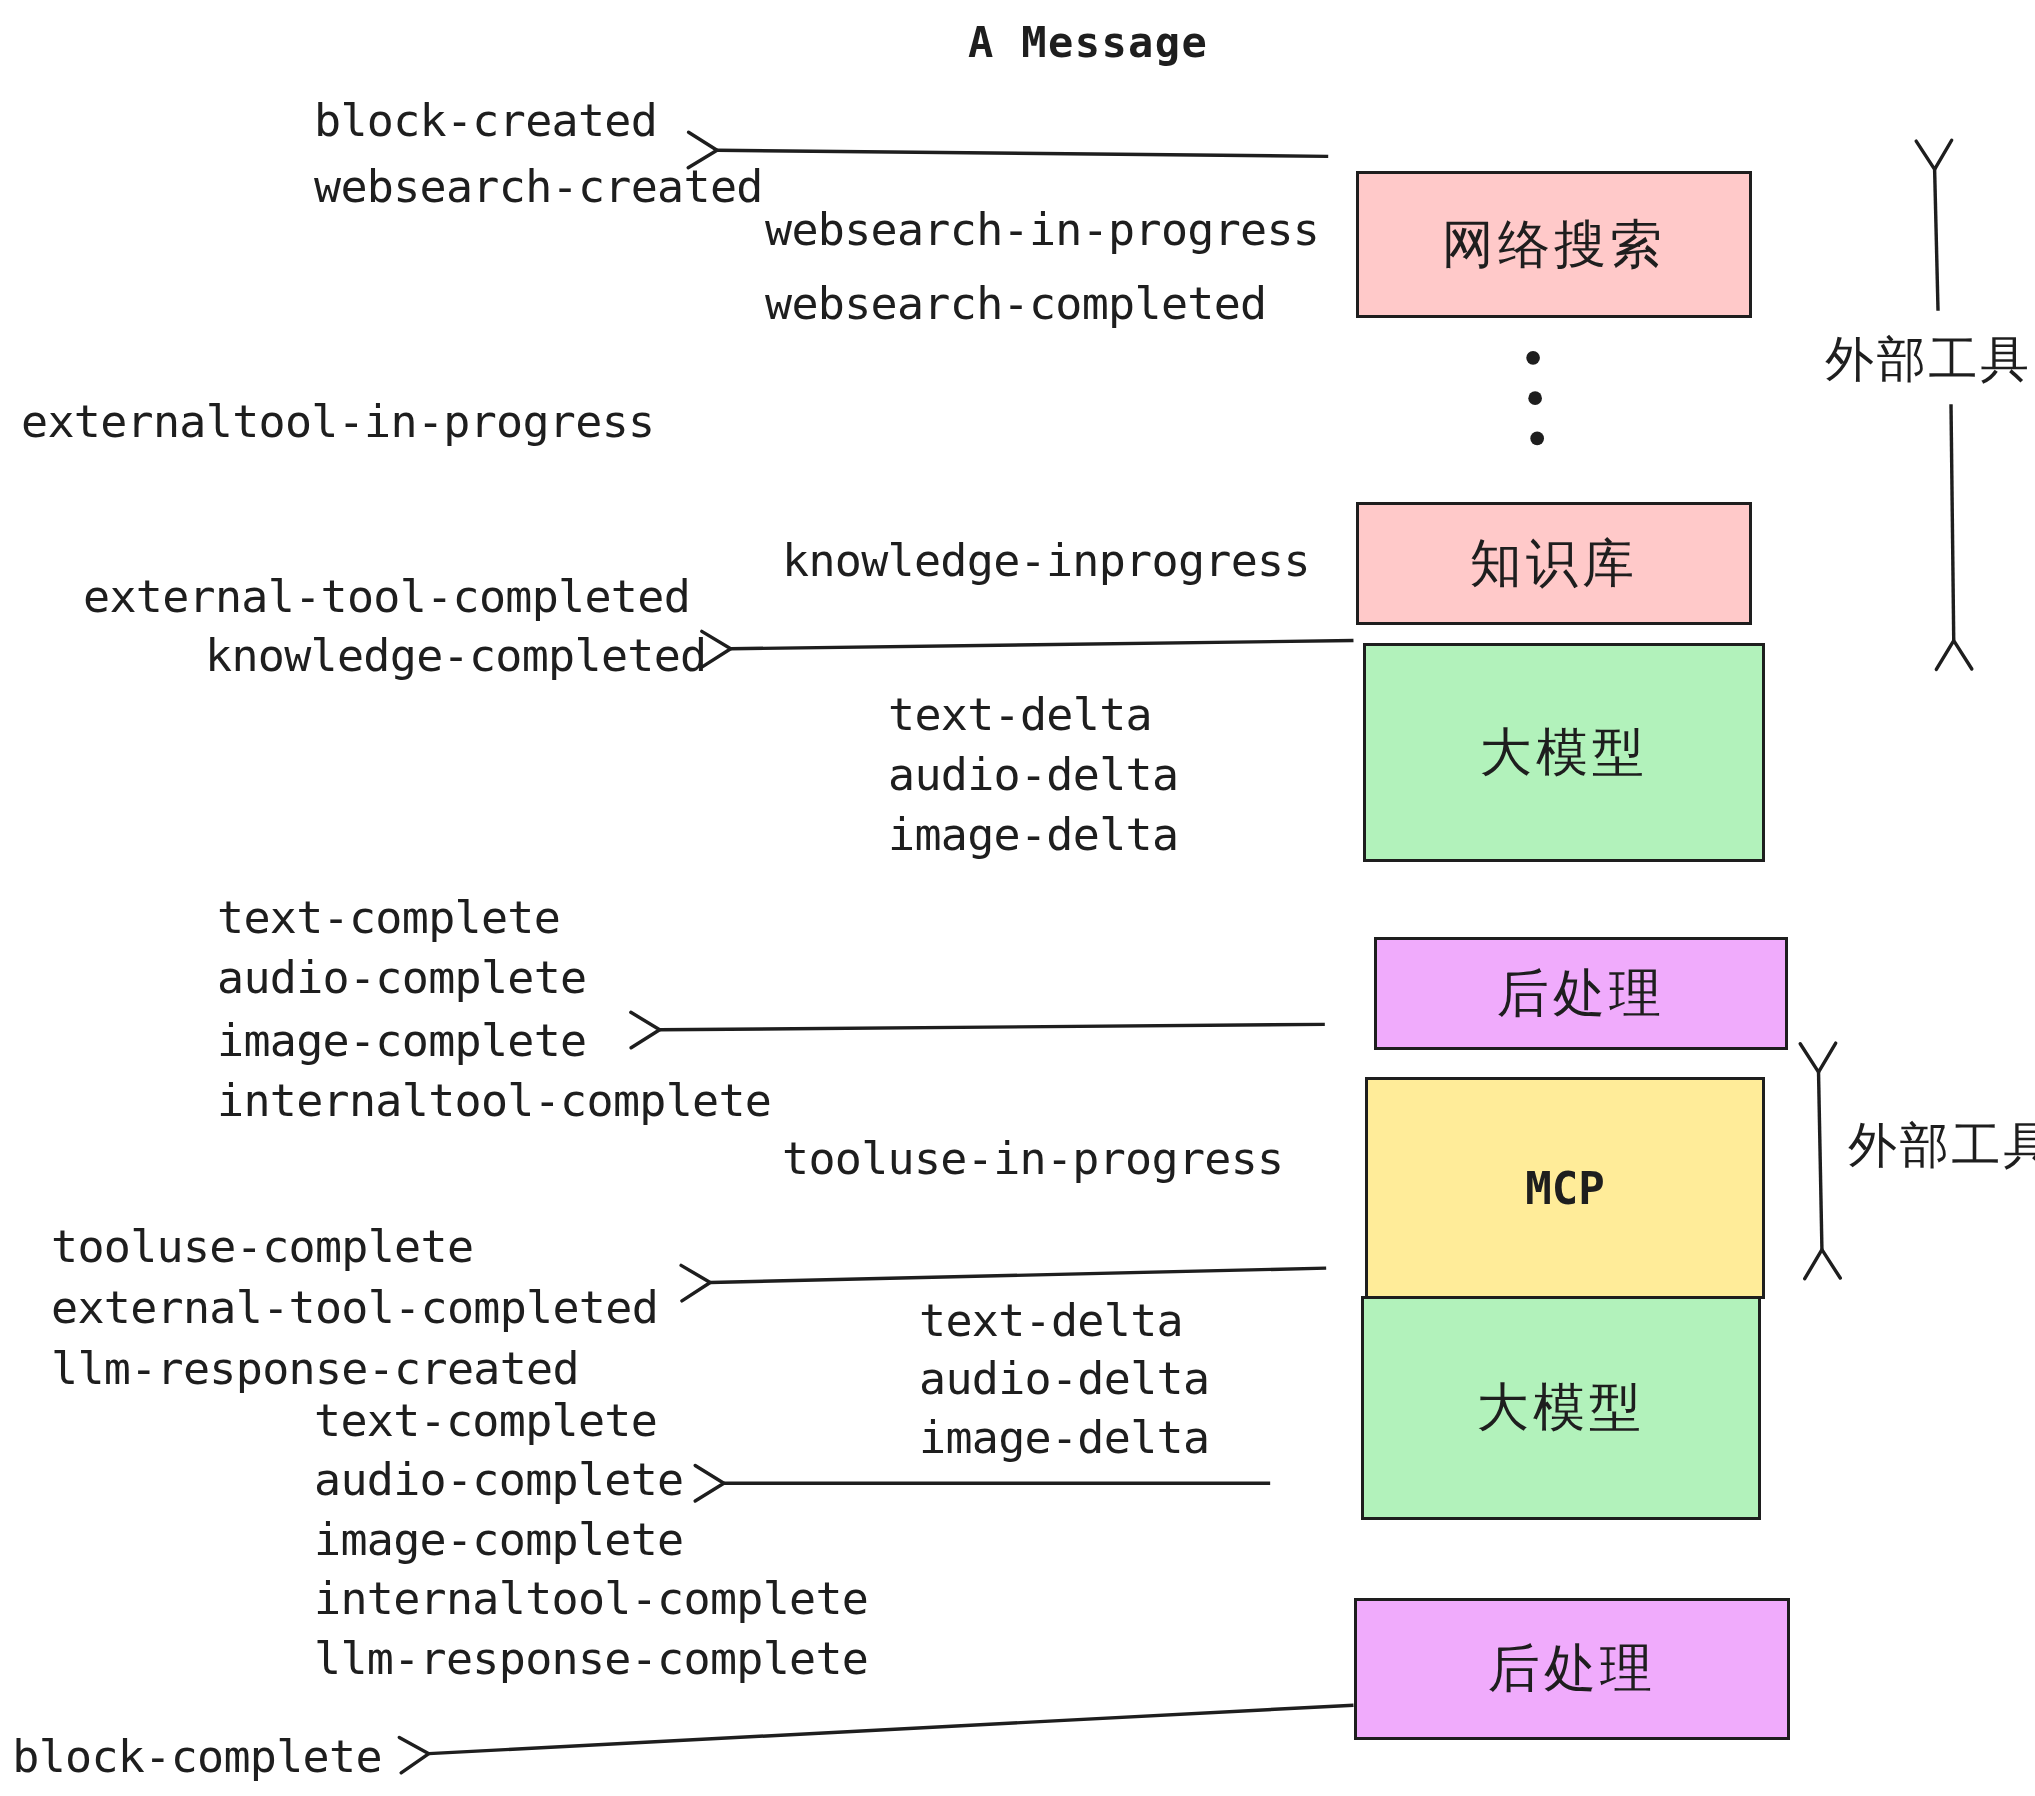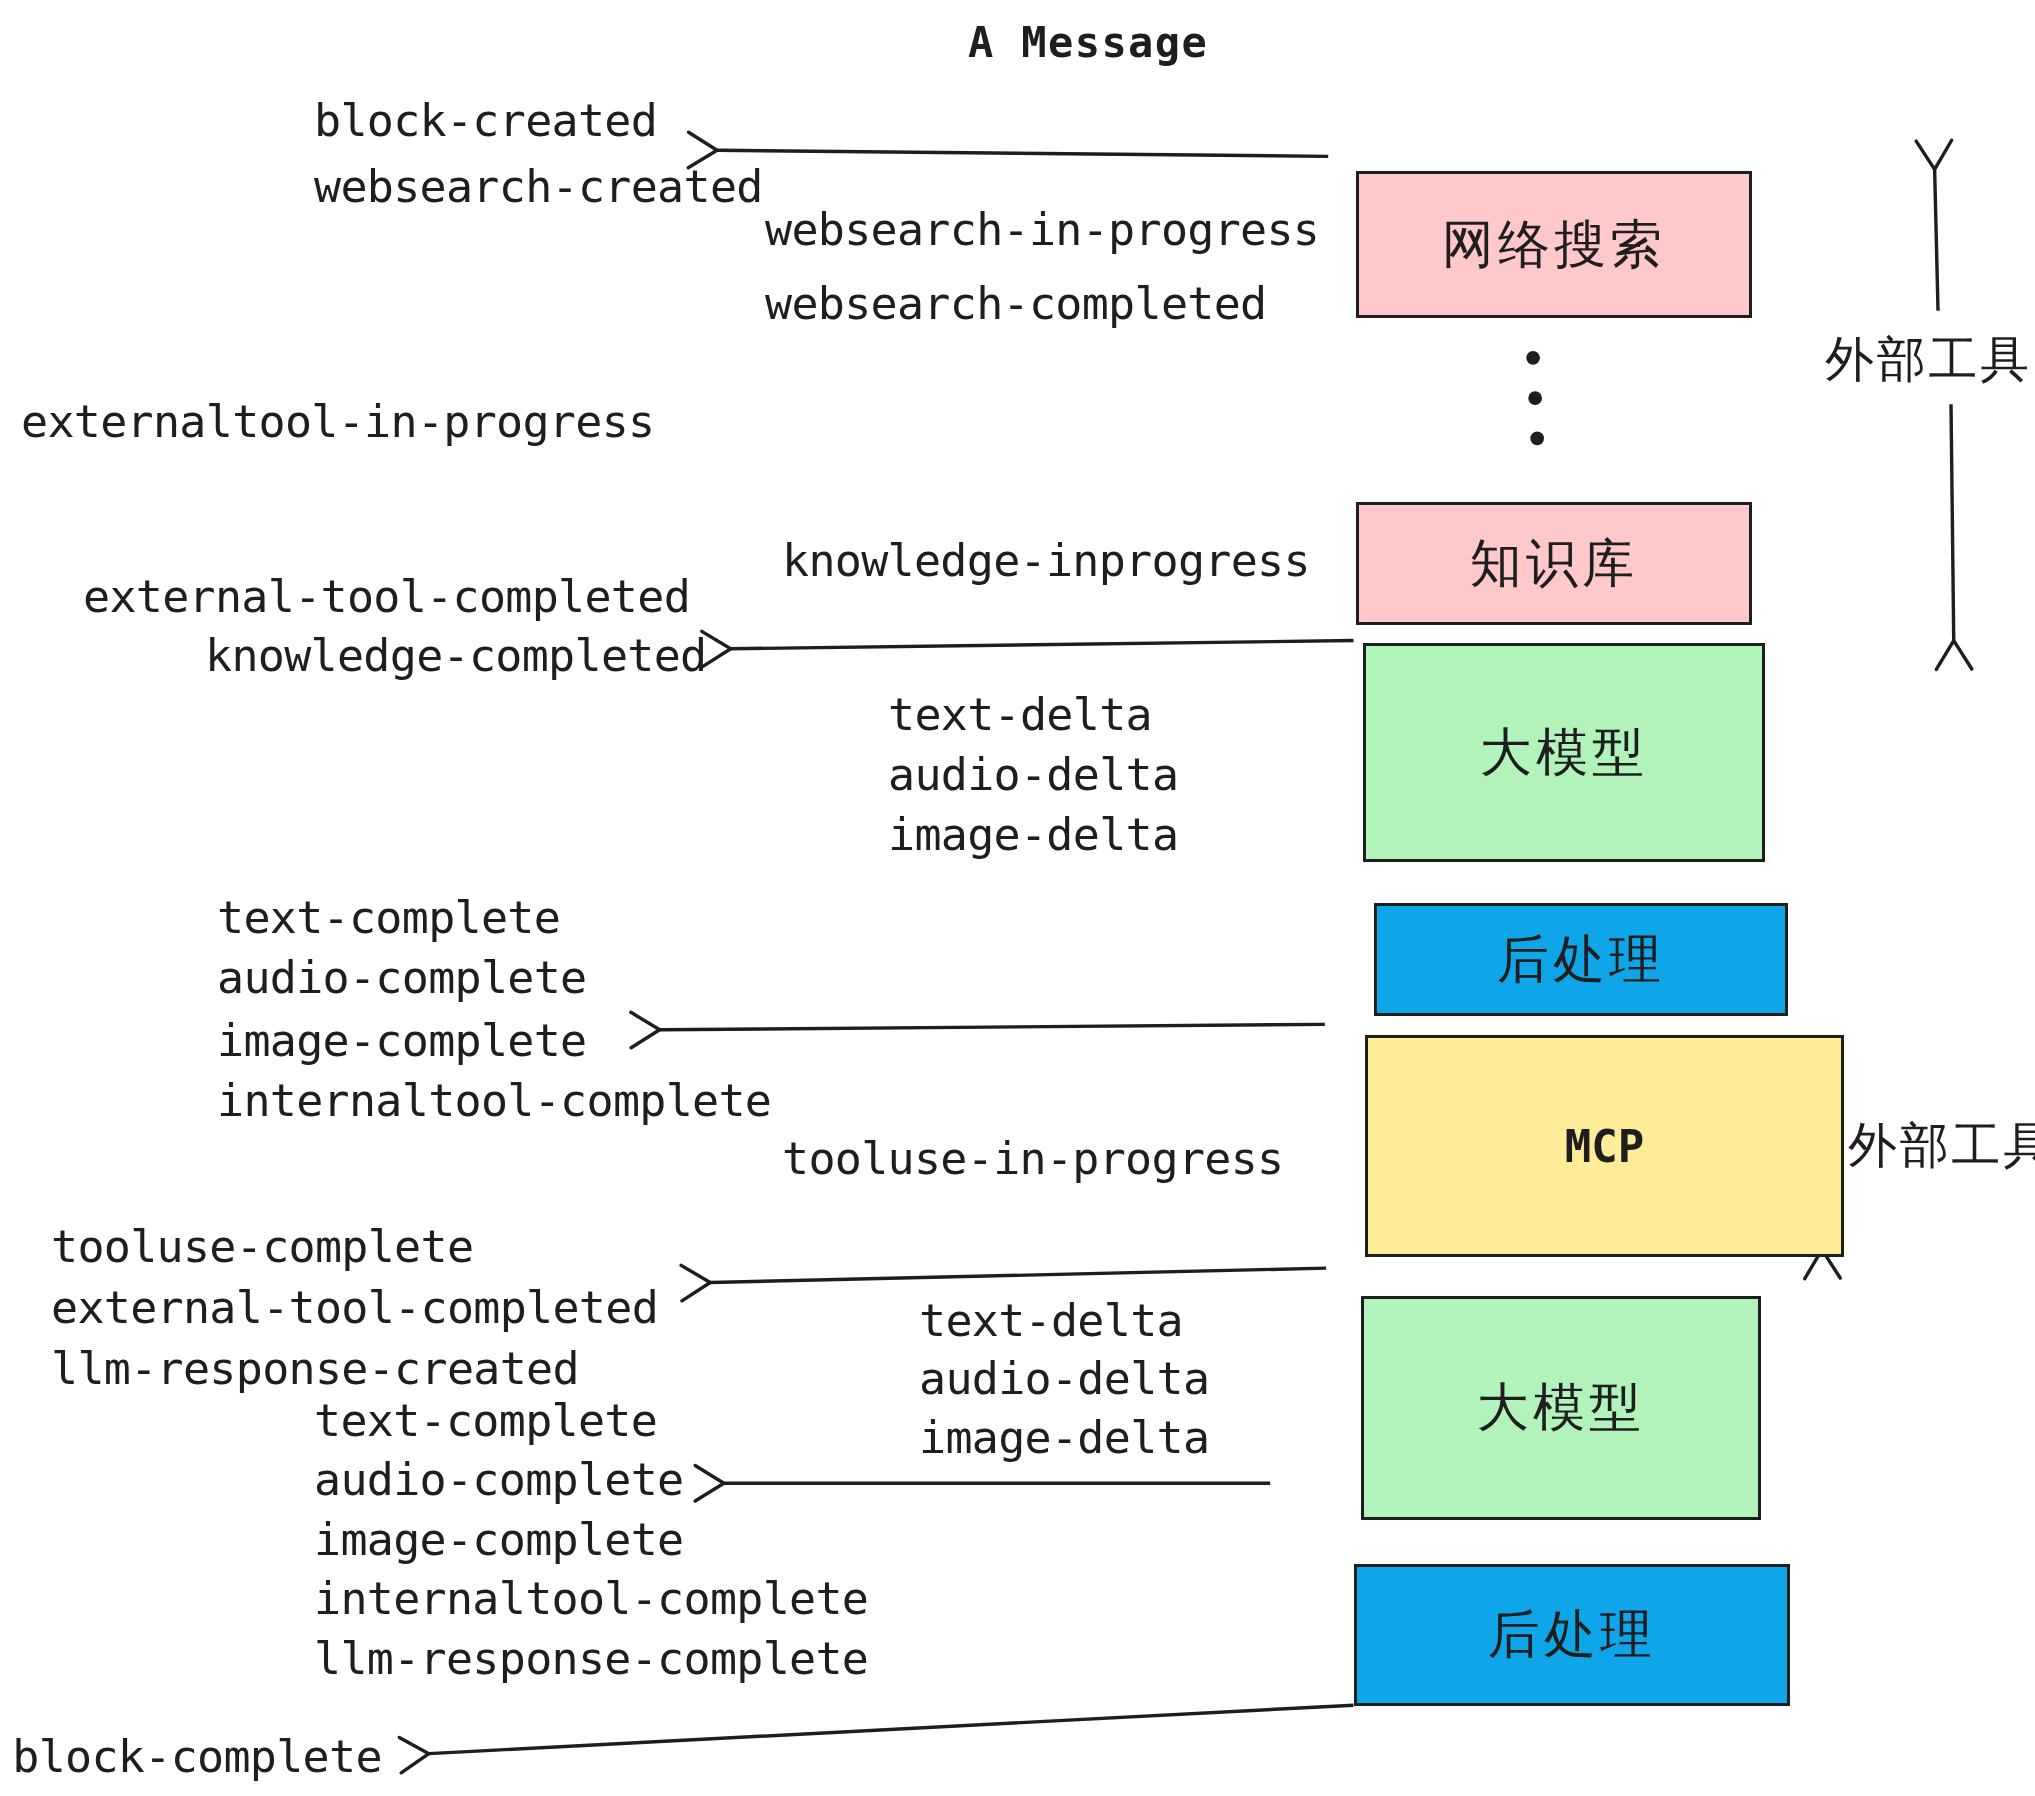--- a/index.html
+++ b/index.html
@@ -38,21 +38,21 @@
     position: absolute;
     border: 3.4px solid #1e1e1e;
     box-sizing: border-box;
     display: flex;
     align-items: center;
     justify-content: center;
   }
   .box.pink   { background: #ffc9c9; }
   .box.green  { background: #b2f2bb; }
   .box.yellow { background: #ffec99; }
-  .box.white  { background: #0ea5e9; }
+  .box.white  { background: #f0abfc; margin-top: 34px; }
   .box-label-cn {
     font-family: "DejaVu Sans", sans-serif;
     font-size: 52px;
     letter-spacing: 4.1px;
     white-space: nowrap;
   }
   .box-label-mono {
     font-family: "DejaVu Sans Mono", monospace;
     font-size: 44px;
     font-weight: 600;
@@ -134,21 +134,21 @@
   </div>
   <div class="box pink" style="left:1356px; top:502px;  width:396px; height:123px;">
     <span class="box-label-cn">知识库</span>
   </div>
   <div class="box green" style="left:1363px; top:643px;  width:402px; height:219px;">
     <span class="box-label-cn">大模型</span>
   </div>
   <div class="box white" style="left:1374px; top:903px; width:414px; height:113px;">
     <span class="box-label-cn">后处理</span>
   </div>
-  <div class="box yellow" style="left:1365px; top:1035px; width:479px; height:222px;">
+  <div class="box yellow" style="left:1365px; top:1077px; width:400px; height:222px;">
     <span class="box-label-mono">MCP</span>
   </div>
   <div class="box green" style="left:1361px; top:1296px; width:400px; height:224px;">
     <span class="box-label-cn">大模型</span>
   </div>
   <div class="box white" style="left:1354px; top:1564px; width:436px; height:142px;">
     <span class="box-label-cn">后处理</span>
   </div>
 
   <div class="side-label" style="left:1825px; top:360px;">外部工具</div>

